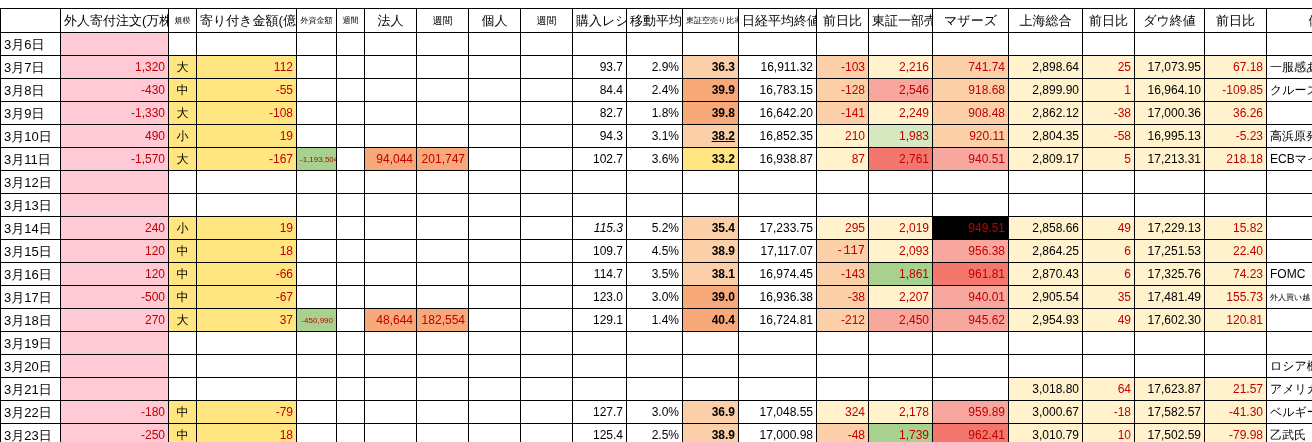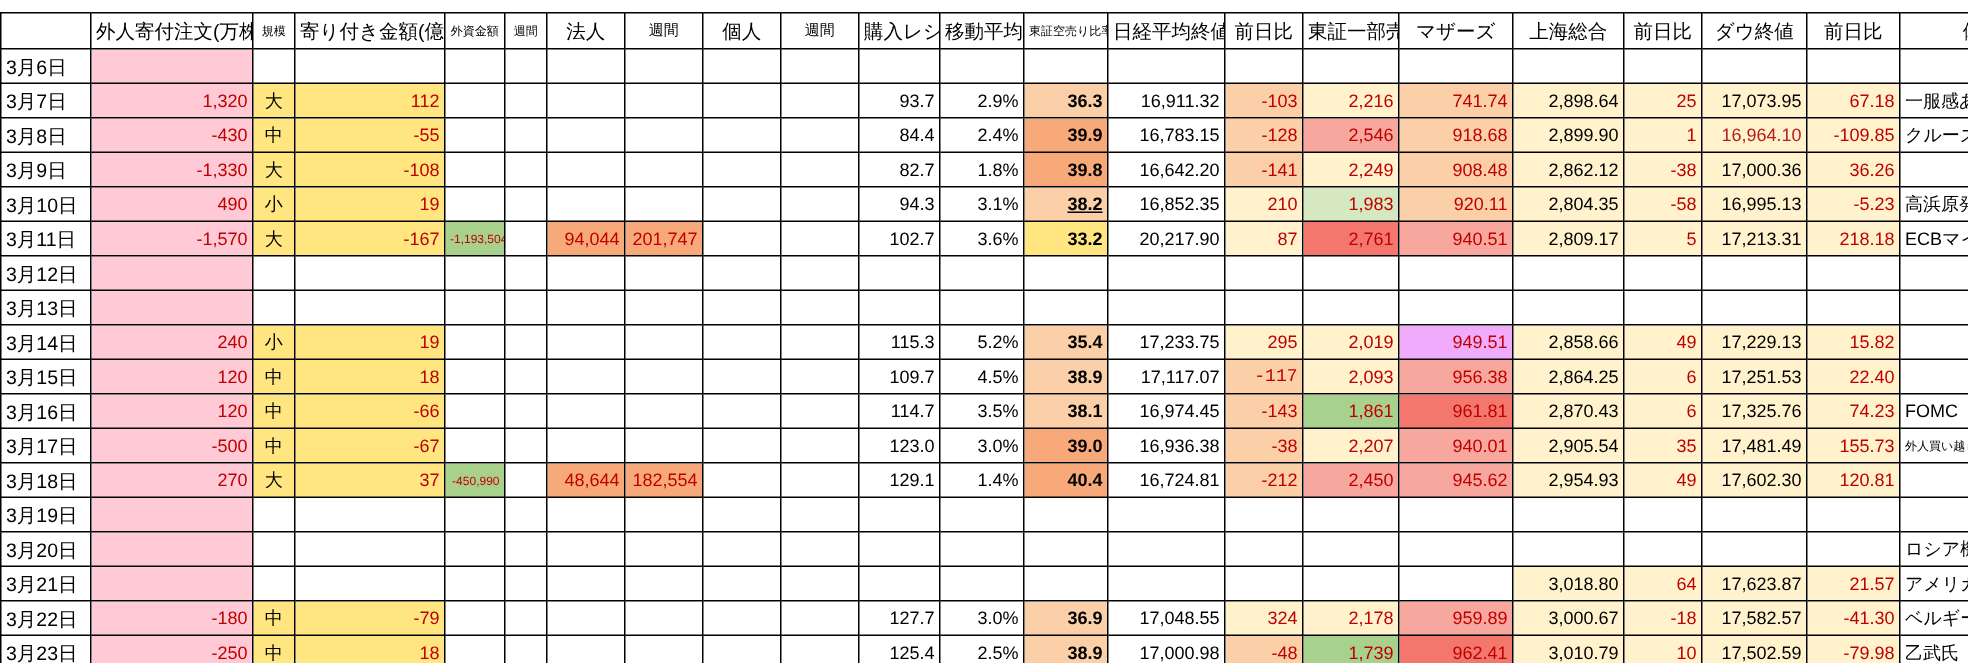--- a/index.html
+++ b/index.html
@@ -178,21 +178,21 @@
           <td class="num" style="background: rgb(255, 255, 255); color: rgb(0, 0, 0);"></td>
           <td class="num" style="background: rgb(255, 255, 255); color: rgb(0, 0, 0);">84.4</td>
           <td class="num" style="background: rgb(255, 255, 255); color: rgb(0, 0, 0);">2.4%</td>
           <td class="num" style="background: rgb(248, 169, 122); color: rgb(0, 0, 0); font-weight: bold;">39.9</td>
           <td class="num" style="background: rgb(255, 255, 255); color: rgb(0, 0, 0);">16,783.15</td>
           <td class="num" style="background: rgb(251, 207, 168); color: rgb(192, 0, 0);">-128</td>
           <td class="num" style="background: rgb(247, 167, 157); color: rgb(192, 0, 0);">2,546</td>
           <td class="num" style="background: rgb(251, 207, 168); color: rgb(192, 0, 0);">918.68</td>
           <td class="num" style="background: rgb(255, 242, 204); color: rgb(0, 0, 0);">2,899.90</td>
           <td class="num" style="background: rgb(255, 242, 204); color: rgb(192, 0, 0);">1</td>
-          <td class="num" style="background: rgb(255, 242, 204); color: #b91c1c;">16,964.10</td>
+          <td class="num" style="background: rgb(255, 242, 204); color: #000000;">16,964.10</td>
           <td class="num" style="background: rgb(255, 242, 204); color: rgb(192, 0, 0);">-109.85</td>
           <td class="note" style="background: rgb(255, 255, 255); color: rgb(0, 0, 0);">クルーズ　さん</td>
         </tr>
         <tr>
           <td class="date">3月9日</td>
           <td class="num" style="background: rgb(255, 201, 213); color: rgb(192, 0, 0); margin-top: 15px;">-1,330</td>
           <td class="ctr" style="background: rgb(255, 230, 128); color: rgb(0, 0, 0);">大</td>
           <td class="num" style="background: rgb(255, 230, 128); color: rgb(192, 0, 0);">-108</td>
           <td class="num tiny" style="background: rgb(255, 255, 255); color: rgb(192, 0, 0);"></td>
           <td class="num tiny" style="background: rgb(255, 255, 255); color: rgb(0, 0, 0);"></td>
@@ -244,21 +244,21 @@
           <td class="num" style="background: rgb(255, 230, 128); color: rgb(192, 0, 0);">-167</td>
           <td class="num tiny" style="background: rgb(169, 209, 142); color: rgb(192, 0, 0);">-1,193,504</td>
           <td class="num tiny" style="background: rgb(255, 255, 255); color: rgb(0, 0, 0);"></td>
           <td class="num" style="background: rgb(248, 169, 122); color: rgb(192, 0, 0);">94,044</td>
           <td class="num" style="background: rgb(248, 169, 122); color: rgb(192, 0, 0);">201,747</td>
           <td class="num" style="background: rgb(255, 255, 255); color: rgb(0, 0, 0);"></td>
           <td class="num" style="background: rgb(255, 255, 255); color: rgb(0, 0, 0);"></td>
           <td class="num" style="background: rgb(255, 255, 255); color: rgb(0, 0, 0);">102.7</td>
           <td class="num" style="background: rgb(255, 255, 255); color: rgb(0, 0, 0);">3.6%</td>
           <td class="num" style="background: rgb(255, 230, 128); color: rgb(0, 0, 0); font-weight: bold;">33.2</td>
-          <td class="num" style="background: rgb(255, 255, 255); color: rgb(0, 0, 0);">20,217.90</td>
+          <td class="num" style="background: rgb(255, 255, 255); color: rgb(0, 0, 0);">16,938.87</td>
           <td class="num" style="background: rgb(255, 242, 204); color: rgb(192, 0, 0);">87</td>
           <td class="num" style="background: rgb(244, 119, 110); color: rgb(192, 0, 0);">2,761</td>
           <td class="num" style="background: rgb(247, 167, 157); color: rgb(192, 0, 0);">940.51</td>
           <td class="num" style="background: rgb(255, 242, 204); color: rgb(0, 0, 0);">2,809.17</td>
           <td class="num" style="background: rgb(255, 242, 204); color: rgb(192, 0, 0);">5</td>
           <td class="num" style="background: rgb(255, 242, 204); color: rgb(0, 0, 0);">17,213.31</td>
           <td class="num" style="background: rgb(255, 242, 204); color: rgb(192, 0, 0);">218.18</td>
           <td class="note" style="background: rgb(255, 255, 255); color: rgb(0, 0, 0);">ECBマイナス金</td>
         </tr>
         <tr>
@@ -313,27 +313,27 @@
           <td class="date">3月14日</td>
           <td class="num" style="background: rgb(255, 201, 213); color: rgb(192, 0, 0);">240</td>
           <td class="ctr" style="background: rgb(255, 230, 128); color: rgb(0, 0, 0);">小</td>
           <td class="num" style="background: rgb(255, 230, 128); color: rgb(192, 0, 0);">19</td>
           <td class="num tiny" style="background: rgb(255, 255, 255); color: rgb(192, 0, 0);"></td>
           <td class="num tiny" style="background: rgb(255, 255, 255); color: rgb(0, 0, 0);"></td>
           <td class="num" style="background: rgb(255, 255, 255); color: rgb(192, 0, 0);"></td>
           <td class="num" style="background: rgb(255, 255, 255); color: rgb(192, 0, 0);"></td>
           <td class="num" style="background: rgb(255, 255, 255); color: rgb(0, 0, 0);"></td>
           <td class="num" style="background: rgb(255, 255, 255); color: rgb(0, 0, 0);"></td>
-          <td class="num" style="background: rgb(255, 255, 255); color: rgb(0, 0, 0);">115.3</td>
+          <td class="num" style="background: rgb(255, 255, 255); color: rgb(0, 0, 0); font-style: italic;">115.3</td>
           <td class="num" style="background: rgb(255, 255, 255); color: rgb(0, 0, 0);">5.2%</td>
           <td class="num" style="background: rgb(251, 207, 168); color: rgb(0, 0, 0); font-weight: bold;">35.4</td>
           <td class="num" style="background: rgb(255, 255, 255); color: rgb(0, 0, 0);">17,233.75</td>
           <td class="num" style="background: rgb(255, 242, 204); color: rgb(192, 0, 0); text-align: right;">295</td>
           <td class="num" style="background: rgb(255, 242, 204); color: rgb(192, 0, 0);">2,019</td>
-          <td class="num" style="background: #f0abfc; color: rgb(192, 0, 0);">949.51</td>
+          <td class="num" style="background: #000000; color: rgb(192, 0, 0);">949.51</td>
           <td class="num" style="background: rgb(255, 242, 204); color: rgb(0, 0, 0);">2,858.66</td>
           <td class="num" style="background: rgb(255, 242, 204); color: rgb(192, 0, 0);">49</td>
           <td class="num" style="background: rgb(255, 242, 204); color: rgb(0, 0, 0);">17,229.13</td>
           <td class="num" style="background: rgb(255, 242, 204); color: rgb(192, 0, 0);">15.82</td>
           <td class="note" style="background: rgb(255, 255, 255); color: rgb(0, 0, 0);"></td>
         </tr>
         <tr>
           <td class="date">3月15日</td>
           <td class="num" style="background: rgb(255, 201, 213); color: rgb(192, 0, 0);">120</td>
           <td class="ctr" style="background: rgb(255, 230, 128); color: rgb(0, 0, 0);">中</td>

